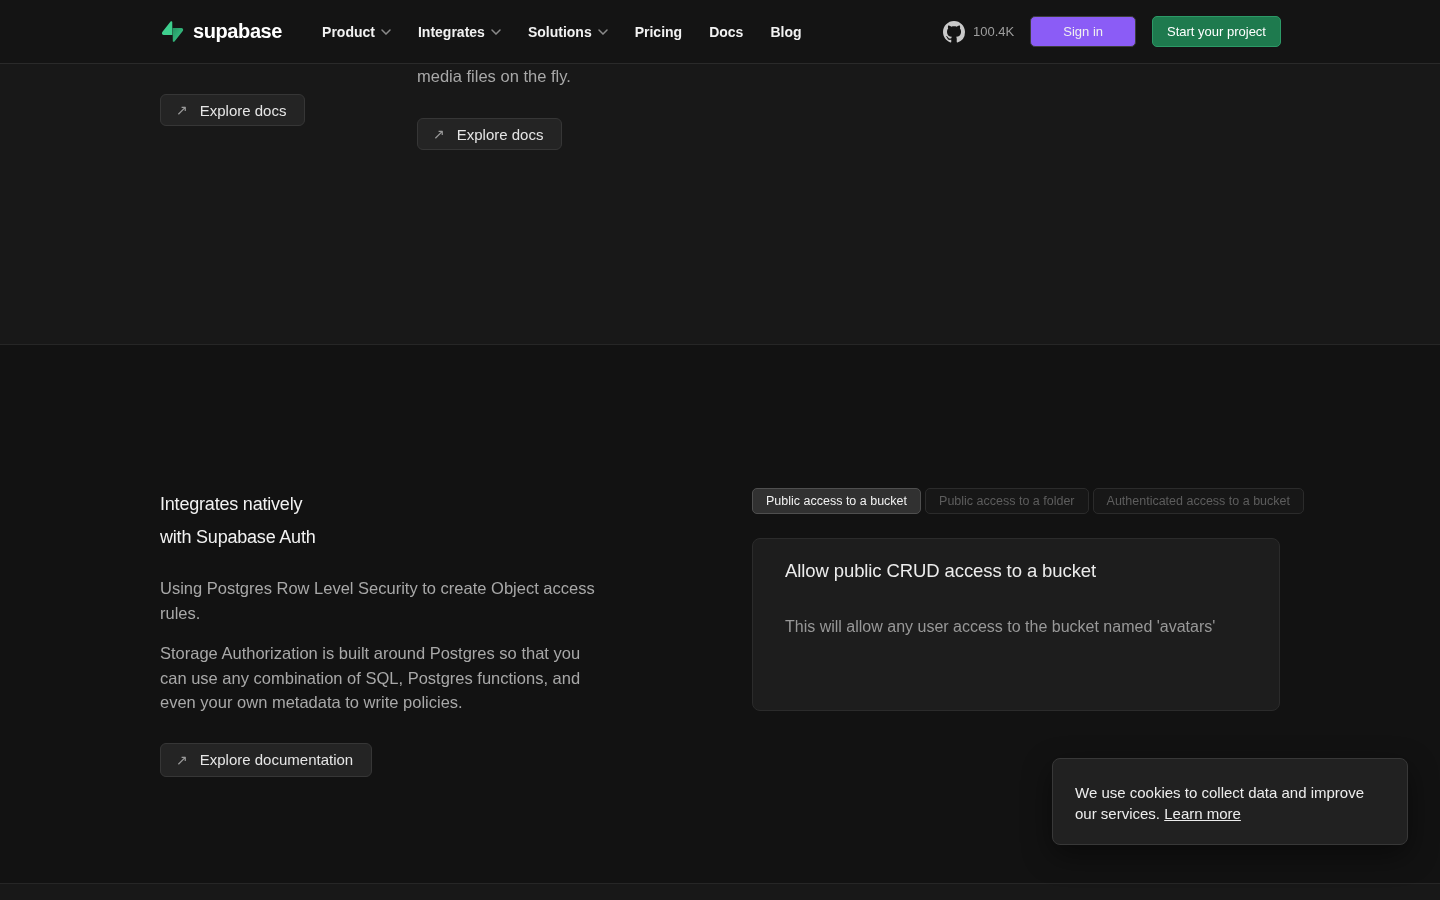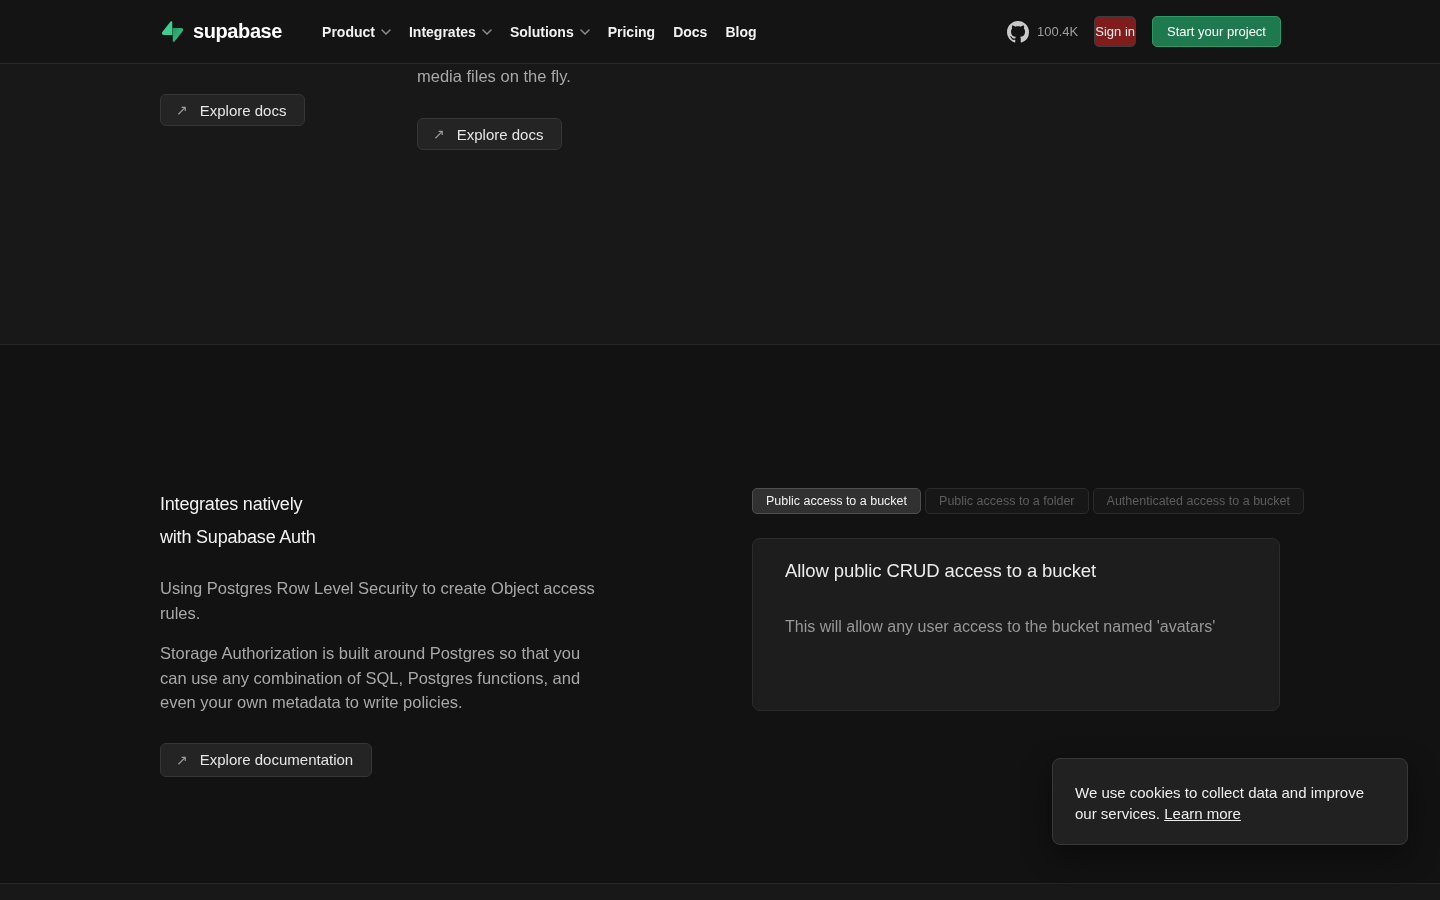--- a/index.html
+++ b/index.html
@@ -31,31 +31,31 @@
   .navbar {
     position:absolute; top:0; left:0; width:1440px; height:64px;
     background:rgba(20,20,20,0.96);
     border-bottom:1px solid #2a2a2a;
     display:flex; align-items:center; justify-content:space-between;
     padding:0 159px 0 160px; z-index:20;
   }
   .nav-left { display:flex; align-items:center; gap:40px; }
   .logo { display:flex; align-items:center; gap:8px; cursor:pointer; text-decoration:none; }
   .logo-text { color:#fff; font-size:20px; font-weight:700; letter-spacing:-0.4px; }
-  .nav-links { display:flex; align-items:center; gap:18px;justify-content:flex-end; }
+  .nav-links { display:flex; align-items:center; gap:27px;justify-content:flex-end; }
   .nav-link {
     display:flex; align-items:center; gap:6px;
     color:#f2f2f2; font-size:14px; font-weight:600;
     text-decoration:none; cursor:pointer;
   }
   .chevron { display:inline-block; margin-top:1px; }
   .nav-right { display:flex; align-items:center; gap:16px; }
   .github-link { display:flex; align-items:center; gap:8px; color:#9e9e9e; font-size:13px; text-decoration:none; cursor:pointer; }
   .btn { border-radius:5px; font-size:13px; font-weight:500; cursor:pointer; font-family:"Liberation Sans",sans-serif; }
-  .btn-signin { background:#7f1d1d; border:1px solid #3c3c3c; color:#f0f0f0; padding:7px 0; }
+  .btn-signin { background:#8b5cf6; border:1px solid #3c3c3c; color:#f0f0f0; padding:7px 32px; }
   .btn-cta { background:#1e7a4e; border:1px solid #2c9a67; color:#ffffff; padding:7px 14px; }
 
   
   .partial-text {
     position:absolute; left:417px; top:64px;
     color:#a8a8a8; font-size:16.5px; line-height:24px;
   }
   .btn-ghost {
     position:absolute;
     display:inline-flex; align-items:center; gap:12px;

